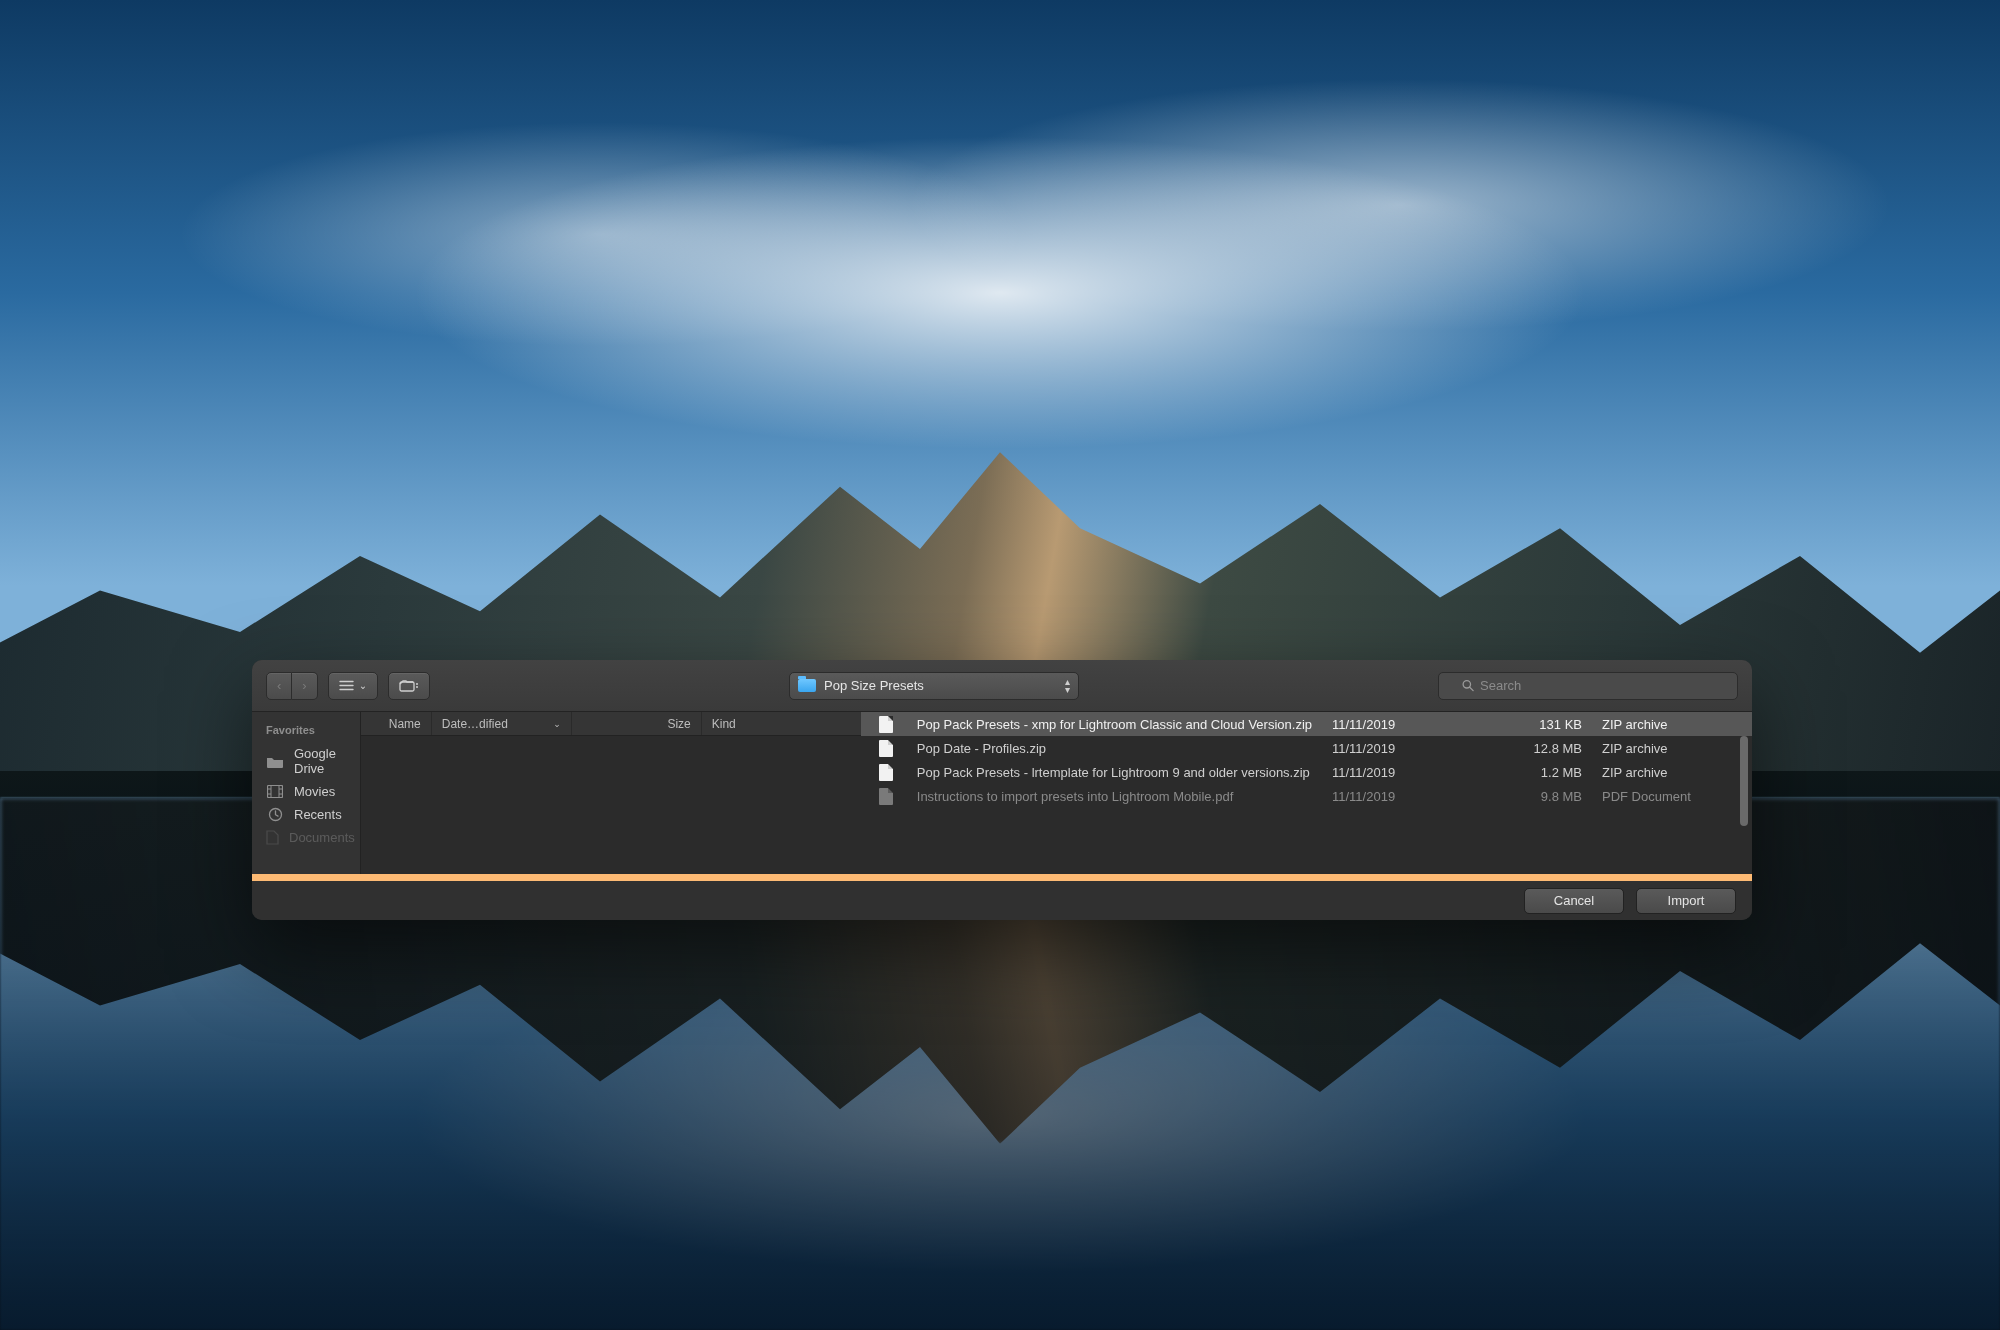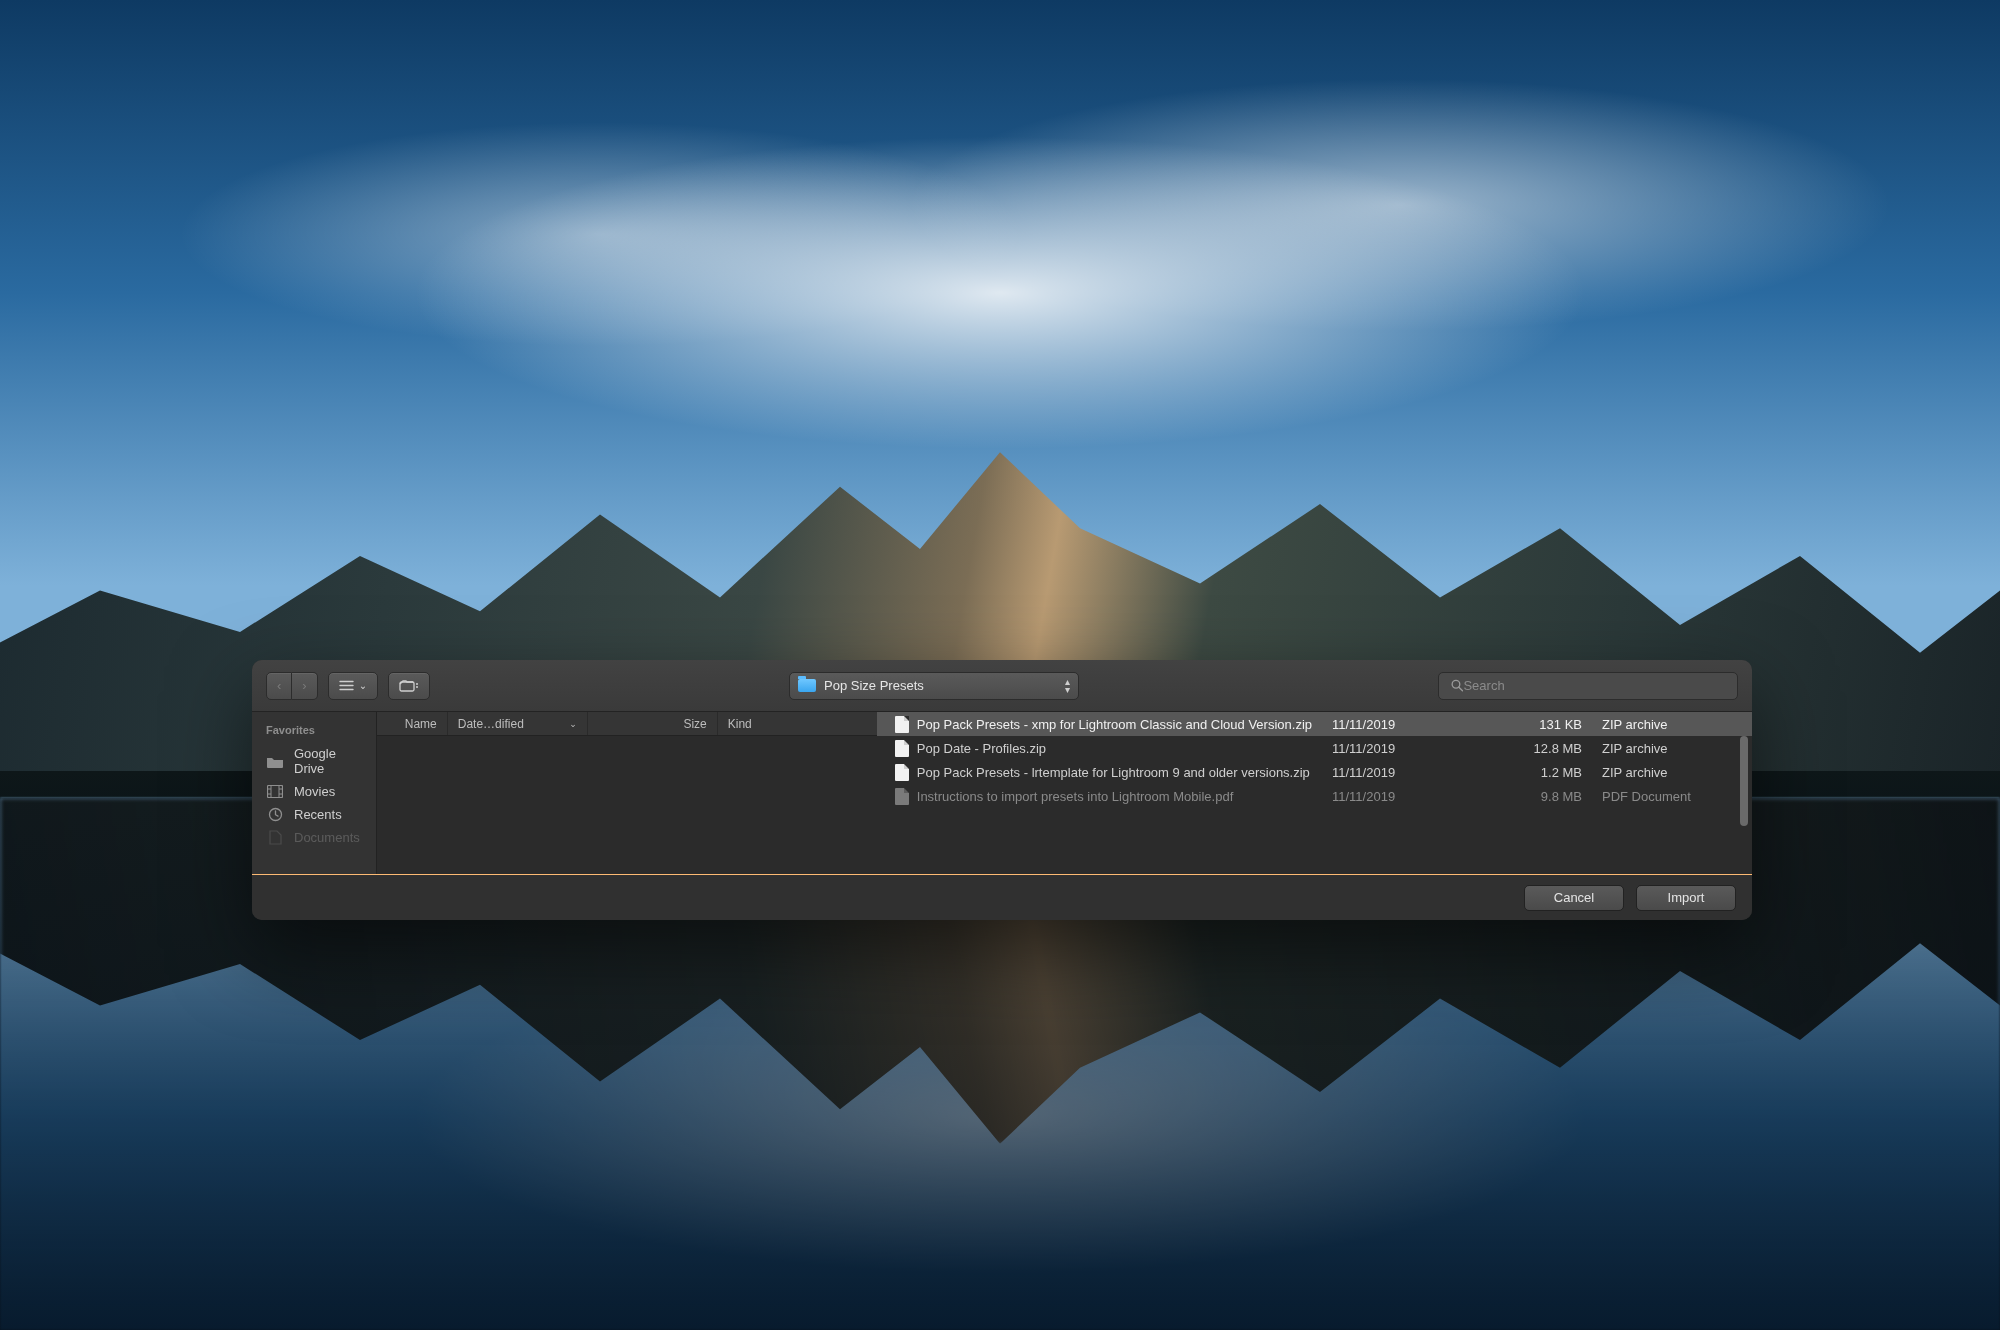--- a/index.html
+++ b/index.html
@@ -127,21 +127,21 @@
     content:""; position:absolute; left:0; top:-3px; width:8px; height:3px;
     border-radius:1px 1px 0 0; background:#5bbcff;
   }
 
   .searchbox {
     width: 300px; height:28px;
     background:#4a4a4a;
     border:1px solid #2c2c2c;
     border-radius:5px;
     display:flex; align-items:center;
-    padding:0 12px; 
+    padding:0 23px; gap:6px;
     color:#8b8b8b;
   }
   .searchbox input {
     background:transparent; border:none; outline:none;
     color:#ddd; font-size:13px; width:100%;
   }
   .searchbox input::placeholder { color:#8b8b8b; }
 
   .body {
     flex:1; display:flex; min-height:0;
@@ -191,21 +191,21 @@
   .rows { flex:1; overflow:hidden; }
   .row {
     height:24px;
     display:flex; align-items:center;
     font-size:13px;
     color:#cfcfcf;
   }
   .row.selected { background:#575757; color:#f0f0f0; }
   .row.dimmed   { color:#8a8a8a; }
   .cell { padding:0 10px; display:flex; align-items:center; height:100%; }
-  .cell-name { flex:1; padding-left:18px; gap:8px; overflow:hidden; white-space:nowrap; text-overflow:ellipsis; }
+  .cell-name { flex:1; padding-left:18px; gap:24px; overflow:hidden; white-space:nowrap; text-overflow:ellipsis; }
   .cell-date { width:140px; }
   .cell-size { width:130px; justify-content:flex-end; }
   .cell-kind { width:160px; }
   .file-ico {
     width:14px; height:17px; background:#f2f2f2;
     border-radius:1px; position:relative; flex:none;
   }
   .file-ico::after {
     content:""; position:absolute; right:0; top:0;
     border-top:5px solid #2b2b2b; border-left:5px solid #cfcfcf;
@@ -217,21 +217,21 @@
     position:absolute; right:2px; top:24px; bottom:0; width:12px;
   }
   .scrollthumb {
     position:absolute; left:2px; top:0; width:8px; height:90px;
     background:#6a6a6a; border-radius:4px;
   }
 
   .footer {
     height:46px;
     background:#303030;
-    border-top:1px solid #fdba74;
+    border-top:7px solid #fdba74;
     display:flex; align-items:center; justify-content:flex-end;
     gap:12px; padding:0 16px;
   }
   .push-btn {
     min-width:100px; height:26px;
     border-radius:5px;
     border:1px solid #222;
     background:linear-gradient(#5a5a5a,#4a4a4a);
     color:#e4e4e4;
     display:flex; align-items:center; justify-content:center;

